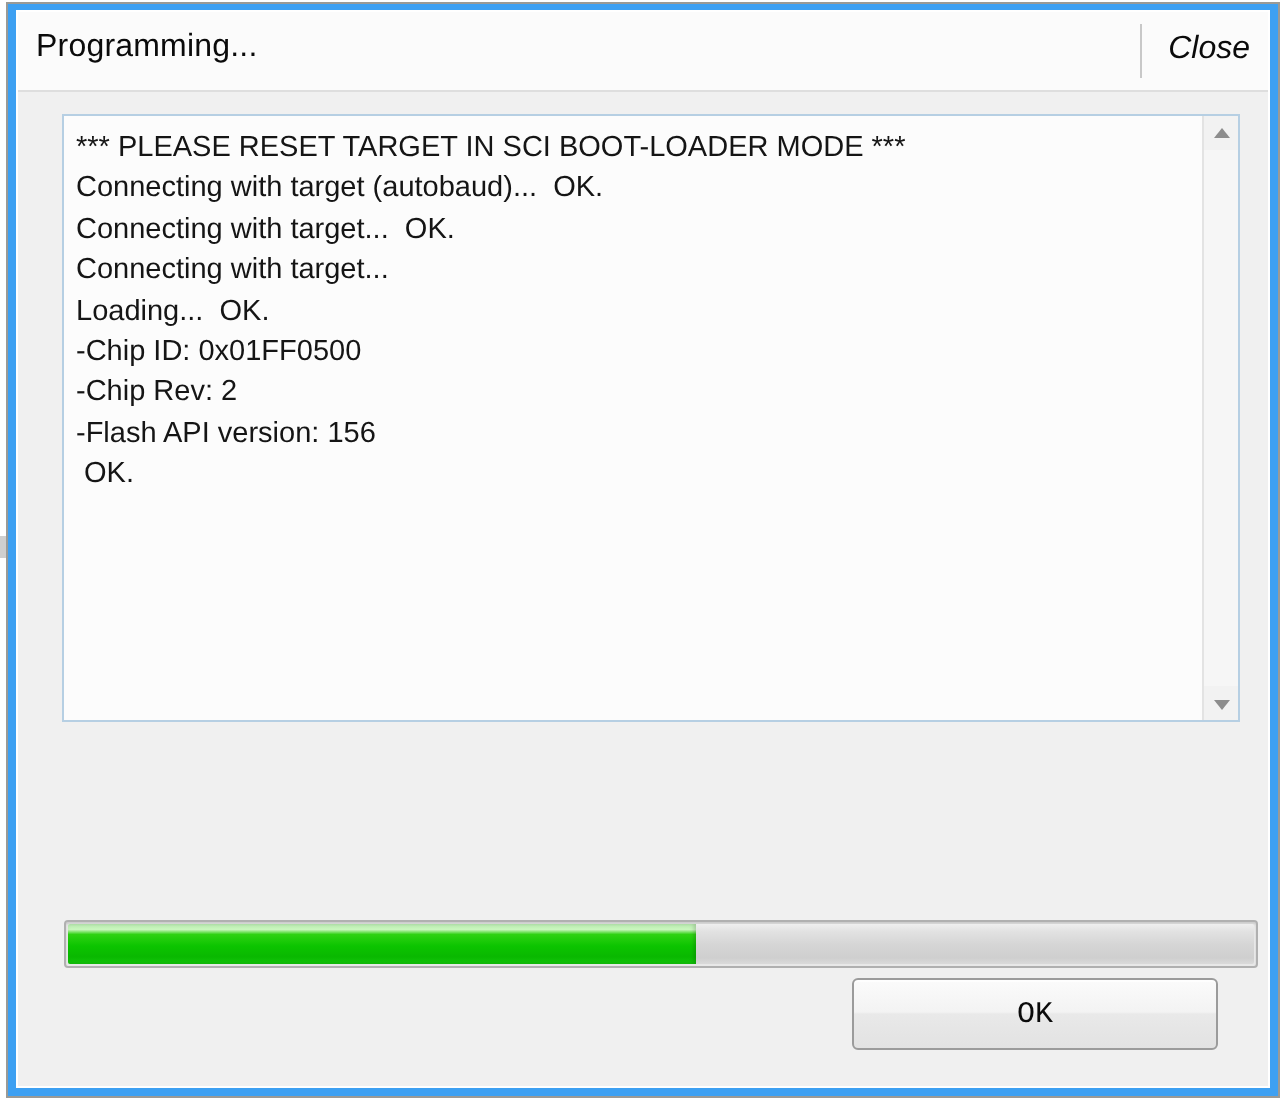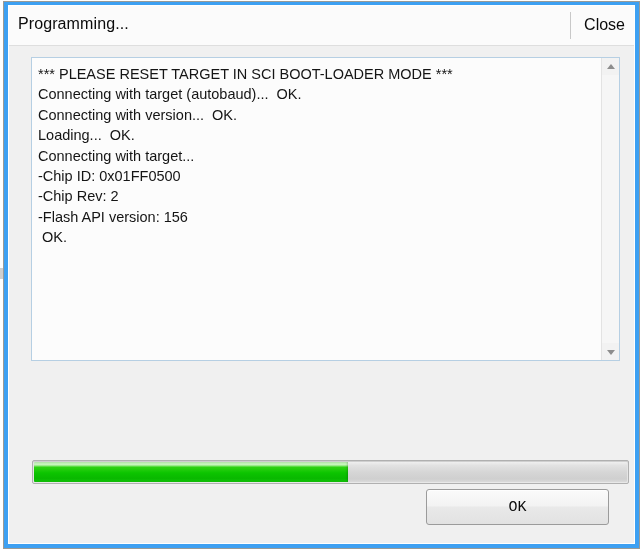--- a/index.html
+++ b/index.html
@@ -90,20 +90,21 @@
   }
   #close-button {
     position: absolute;
     right: 5px;
     top: 8px;
     font-size: 16px;
     color: #0b0b0b;
     padding: 2px 4px;
     cursor: pointer;
     white-space: nowrap;
+    font-style: italic;
   }
 
   
   #log-area {
     position: absolute;
     left: 22px;
     top: 51px;
     width: 589px;
     height: 304px;
     box-sizing: border-box;
@@ -257,23 +258,23 @@
       <div id="titlebar">
         <div id="window-title">Programming...</div>
         <div id="titlebar-sep"></div>
         <div id="close-button">Close</div>
       </div>
 
       <div id="log-area">
         <div id="log-text">
           <div class="log-line">*** PLEASE RESET TARGET IN SCI BOOT-LOADER MODE ***</div>
           <div class="log-line">Connecting with target (autobaud)...  OK.</div>
-          <div class="log-line">Connecting with version...  OK.</div>
+          <div class="log-line">Connecting with target...  OK.</div>
+          <div class="log-line">Connecting with target...</div>
           <div class="log-line">Loading...  OK.</div>
-          <div class="log-line">Connecting with target...</div>
           <div class="log-line">-Chip ID: 0x01FF0500</div>
           <div class="log-line">-Chip Rev: 2</div>
           <div class="log-line">-Flash API version: 156</div>
           <div class="log-line"> OK.</div>
         </div>
 
         <div id="log-scrollbar">
           <div class="sb-btn" id="sb-up">
             <span class="sb-arrow"></span>
           </div>

